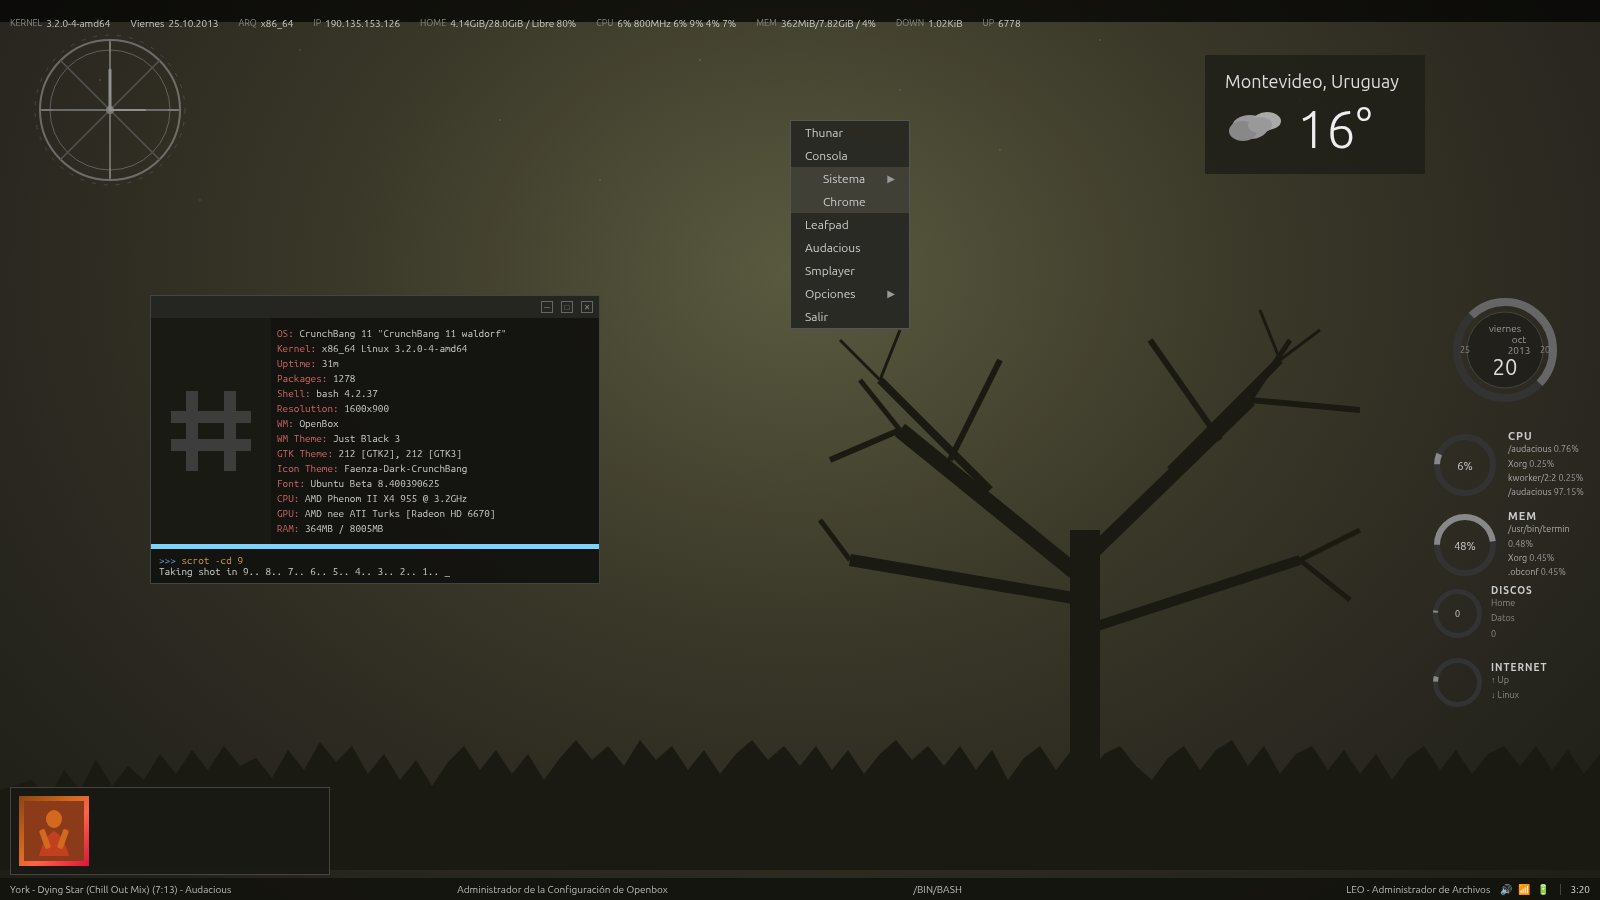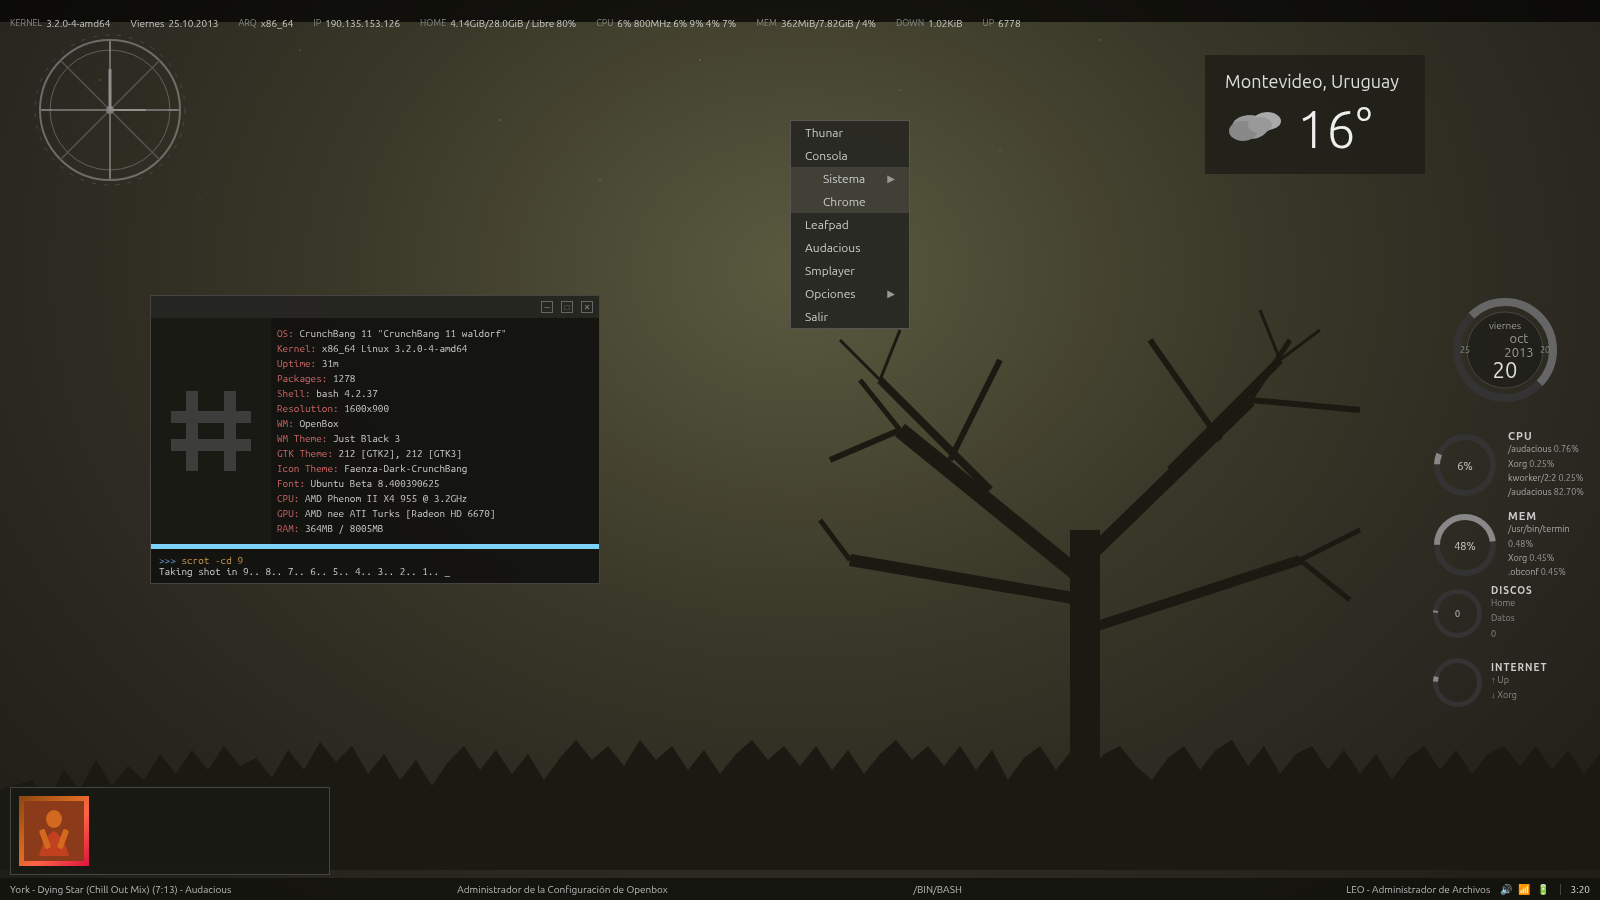--- a/index.html
+++ b/index.html
@@ -282,21 +282,21 @@
       transform: translate(-50%, -50%);
       text-align: center;
       color: #ccc;
     }
     .calendar-weekday {
       font-size: 10px;
       color: #999;
       text-transform: lowercase;
     }
     .calendar-month {
-      font-size: 13px;
+      font-size: 10px;
       color: #999;
       margin-left: 28px;
     }
     .calendar-day {
       font-size: 22px;
       color: #ddd;
       line-height: 1;
     }
 
     
@@ -710,21 +710,21 @@
         <circle cx="35" cy="35" r="28" fill="none" stroke="#888" stroke-width="6" stroke-dasharray="10.56 165.9" stroke-dashoffset="44" transform="rotate(-90 35 35)"></circle>
         <text x="35" y="40" fill="#ccc" font-size="11" text-anchor="middle">6%</text>
       </svg>
     </div>
     <div>
       <div class="gauge-label">CPU</div>
       <div class="gauge-processes">
         <div><span class="gauge-process-name">/audacious</span> <span style="color:#999">0.76%</span></div>
         <div><span class="gauge-process-name">Xorg</span> <span style="color:#999">0.25%</span></div>
         <div><span class="gauge-process-name">kworker/2:2</span> <span style="color:#999">0.25%</span></div>
-        <div><span class="gauge-process-name">/audacious</span> <span style="color:#999">82.70%</span></div>
+        <div><span class="gauge-process-name">/audacious</span> <span style="color:#999">97.15%</span></div>
       </div>
     </div>
   </div>
 </div>
 
 <div class="mem-widget">
   <div class="gauge-row">
     <div class="gauge-ring">
       <svg viewBox="0 0 70 70" xmlns="http://www.w3.org/2000/svg">
         <circle cx="35" cy="35" r="28" fill="none" stroke="#333" stroke-width="6"></circle>
@@ -764,21 +764,21 @@
 <div class="internet-widget">
   <div class="small-ring-widget">
     <svg class="small-ring-svg" viewBox="0 0 55 55" xmlns="http://www.w3.org/2000/svg">
       <circle cx="27.5" cy="27.5" r="22" fill="none" stroke="#333" stroke-width="5"></circle>
       <circle cx="27.5" cy="27.5" r="22" fill="none" stroke="#888" stroke-width="5" stroke-dasharray="5 133" stroke-dashoffset="34" transform="rotate(-90 27.5 27.5)"></circle>
     </svg>
     <div>
       <div class="small-ring-title">INTERNET</div>
       <div class="small-ring-info">
         <div>↑ Up</div>
-        <div>↓ Xorg</div>
+        <div>↓ Linux</div>
       </div>
     </div>
   </div>
 </div>
 
 <div class="audacious-player">
   <div class="album-art">
     <div class="album-art-img">
 
       <svg width="60" height="60" viewBox="0 0 60 60" xmlns="http://www.w3.org/2000/svg">

